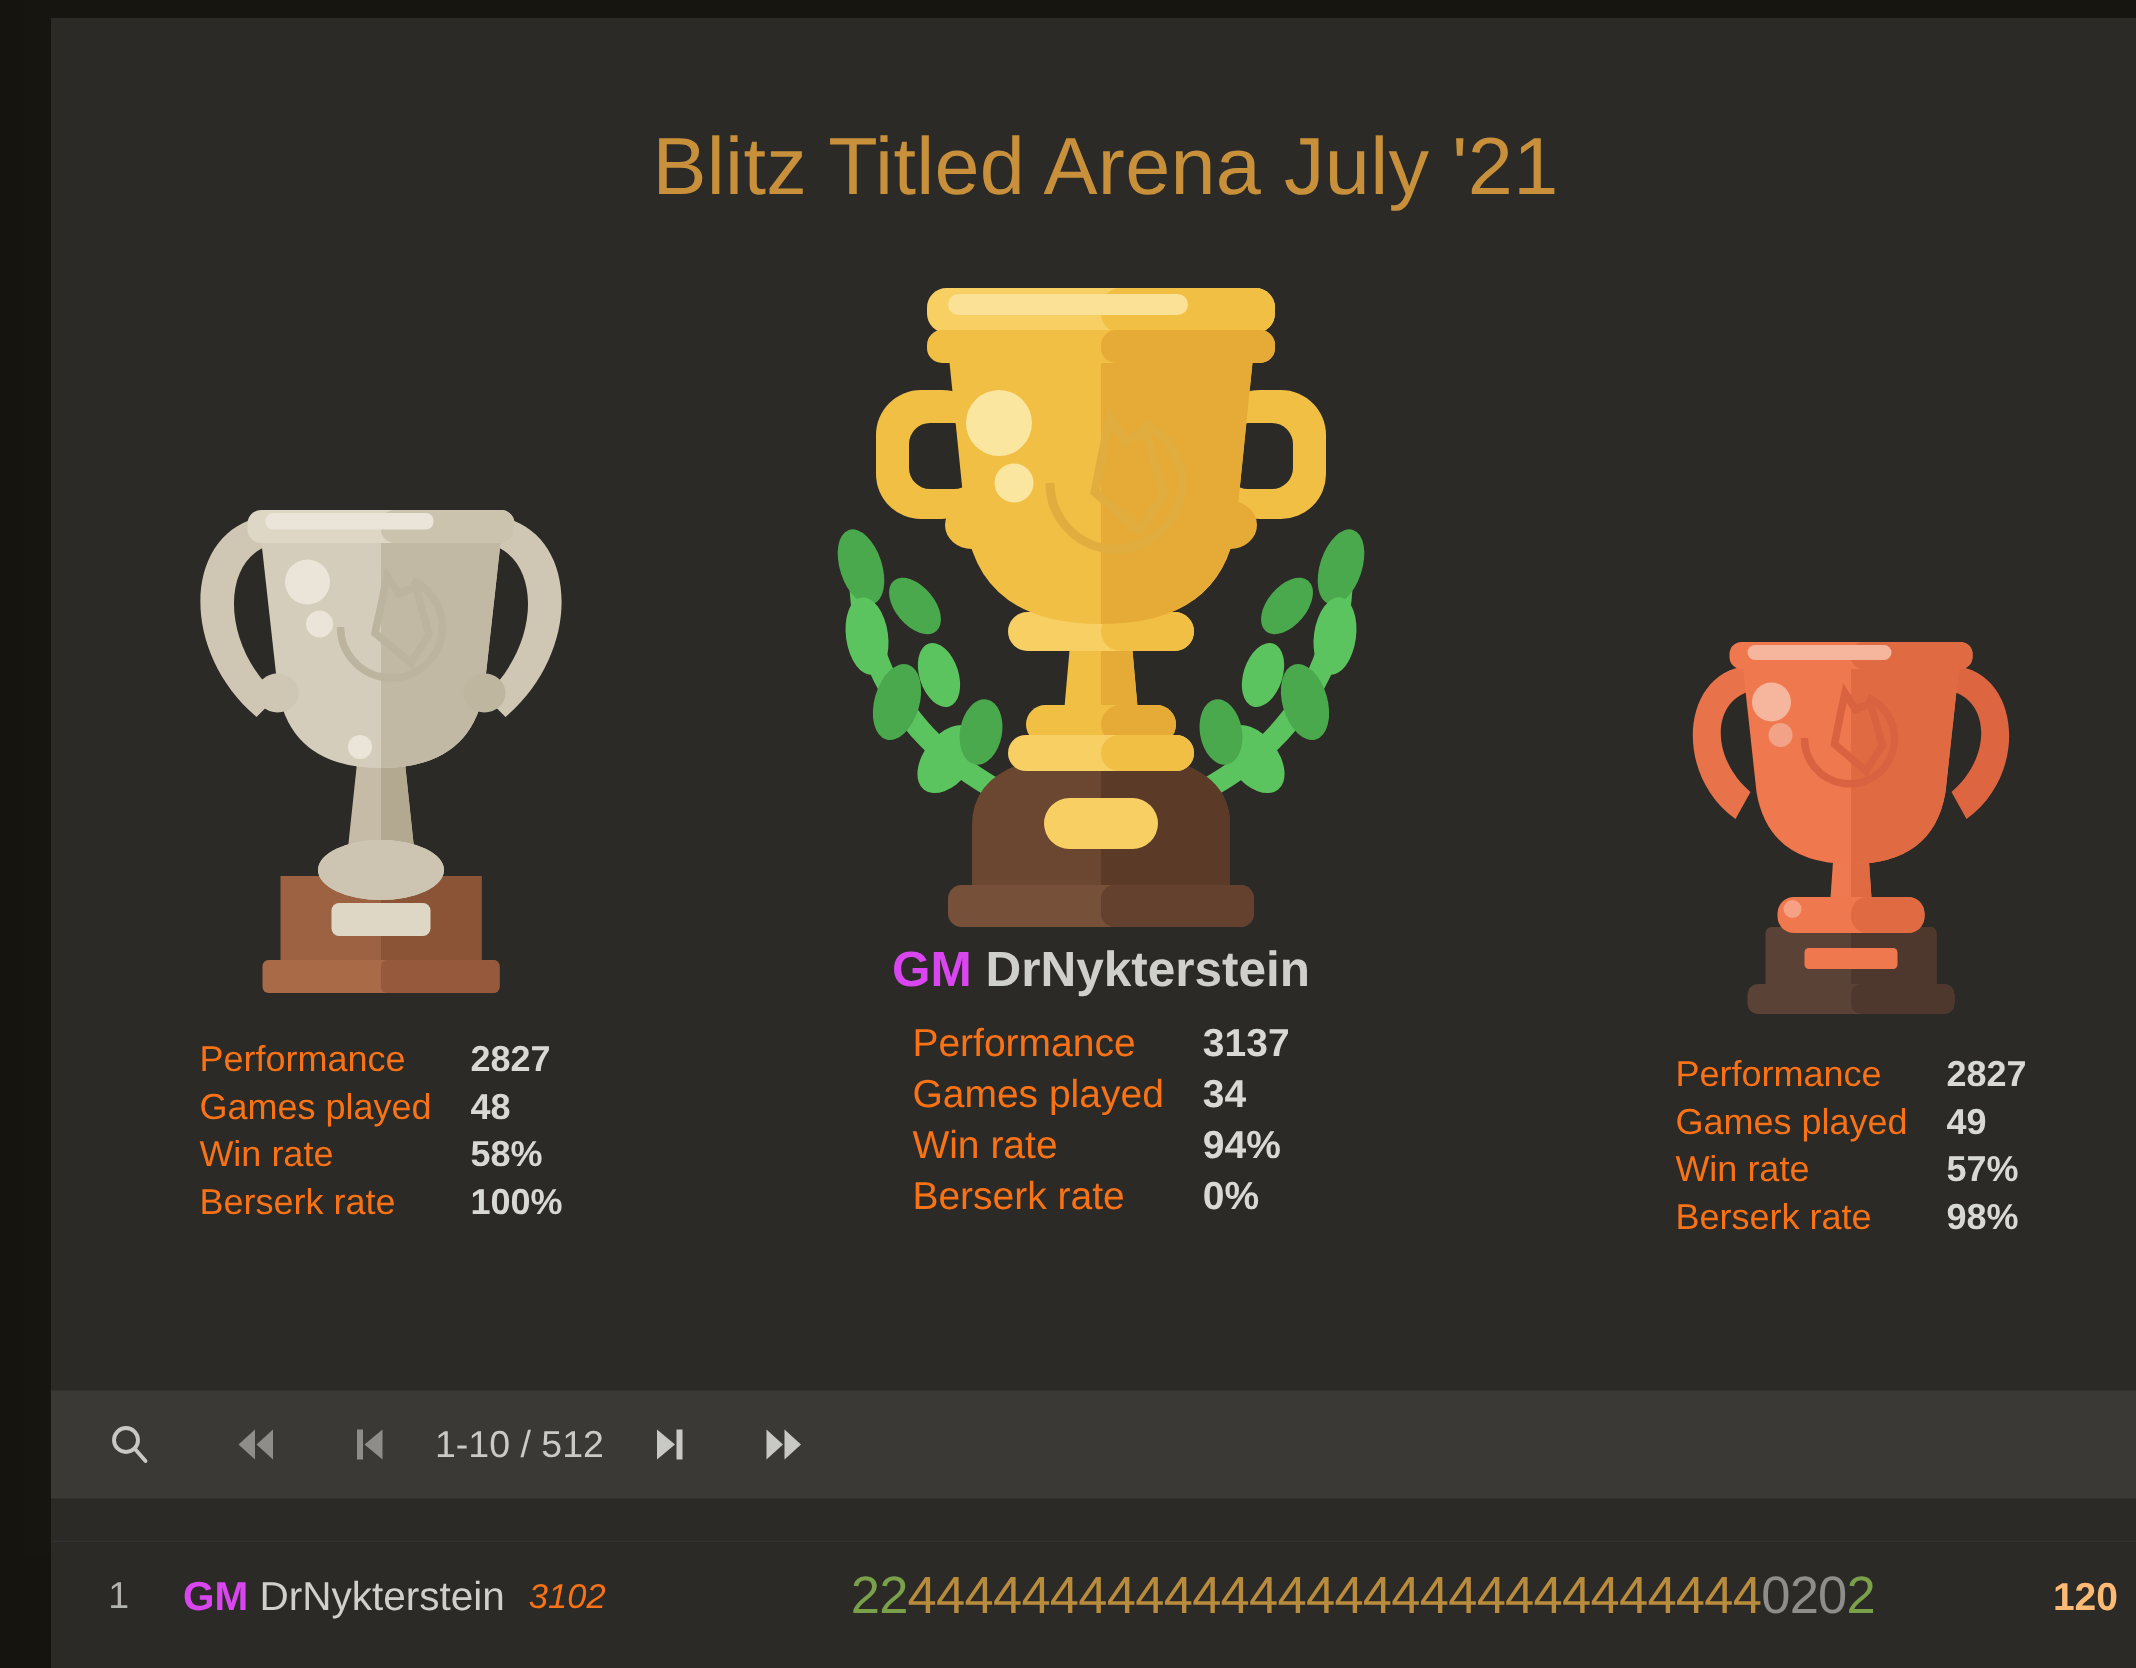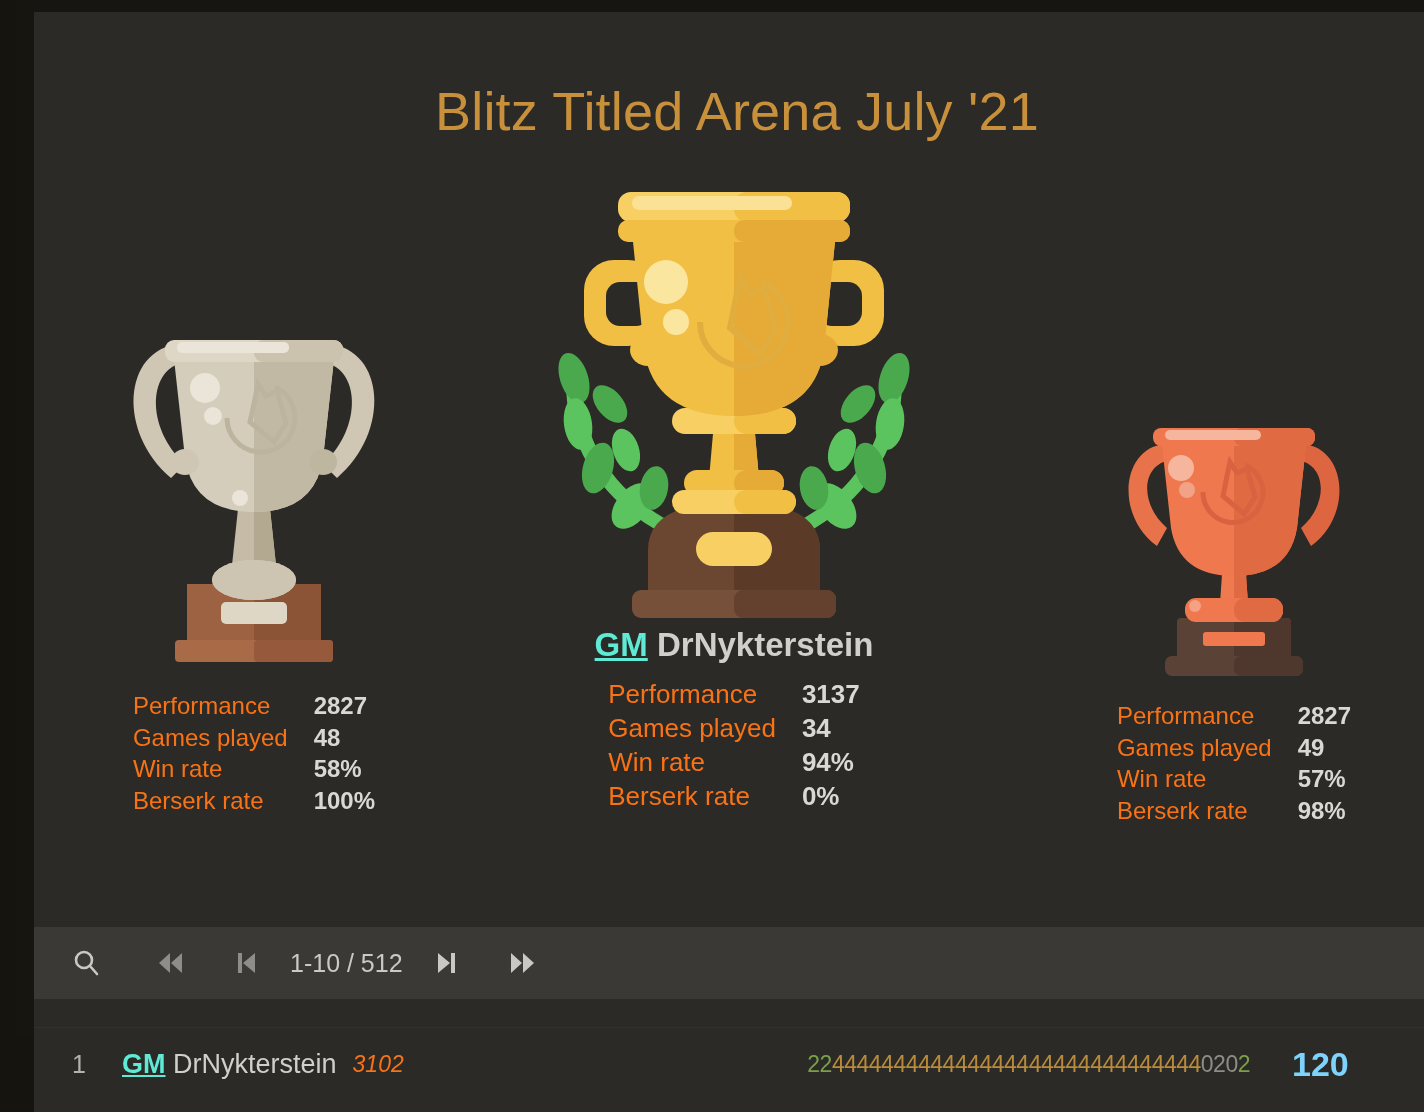--- a/index.html
+++ b/index.html
@@ -54,21 +54,21 @@
   .slot-3 { left: 1000px; top: 250px; width: 400px; }
 
   .trophy-wrap { position: relative; margin: 0 auto; }
   .player-name {
     font-size: 33px;
     font-weight: bold;
     color: #cfcfcb;
     white-space: nowrap;
   }
   .slot-2 .player-name, .slot-3 .player-name { font-size: 29px; }
-  .title-tag { color: #5eead4; text-decoration: underline; }
+  .title-tag { color: #d946ef; }
 
   .stats {
     margin: 14px auto 0;
     display: table;
     border-spacing: 0;
   }
   .stat-row { display: table-row; }
   .stat-label, .stat-value {
     display: table-cell;
     font-size: 24px;
@@ -130,32 +130,32 @@
   }
   .lb-player .title-tag { font-weight: bold; }
   .lb-rating {
     margin-left: 16px;
     font-size: 23px;
     font-style: italic;
     color: #f97316;
   }
   .lb-sheet {
     margin-left: auto;
-    font-size: 23px;
+    font-size: 35px;
     letter-spacing: -0.5px;
     white-space: nowrap;
   }
   .lb-total {
     width: 120px;
-    text-align: left;
+    text-align: right;
     margin-right: 28px;
     margin-left: 42px;
-    font-size: 34px;
+    font-size: 26px;
     font-weight: bold;
-    color: #7dd3fc;
+    color: #fdba74;
   }
   .d-win   { color: #7aa04a; }
   .d-streak{ color: #b98b3c; }
   .d-zero  { color: #8d8d89; }
 </style>
 </head>
 <body>
 
 <div class="page">
   <div class="panel">

